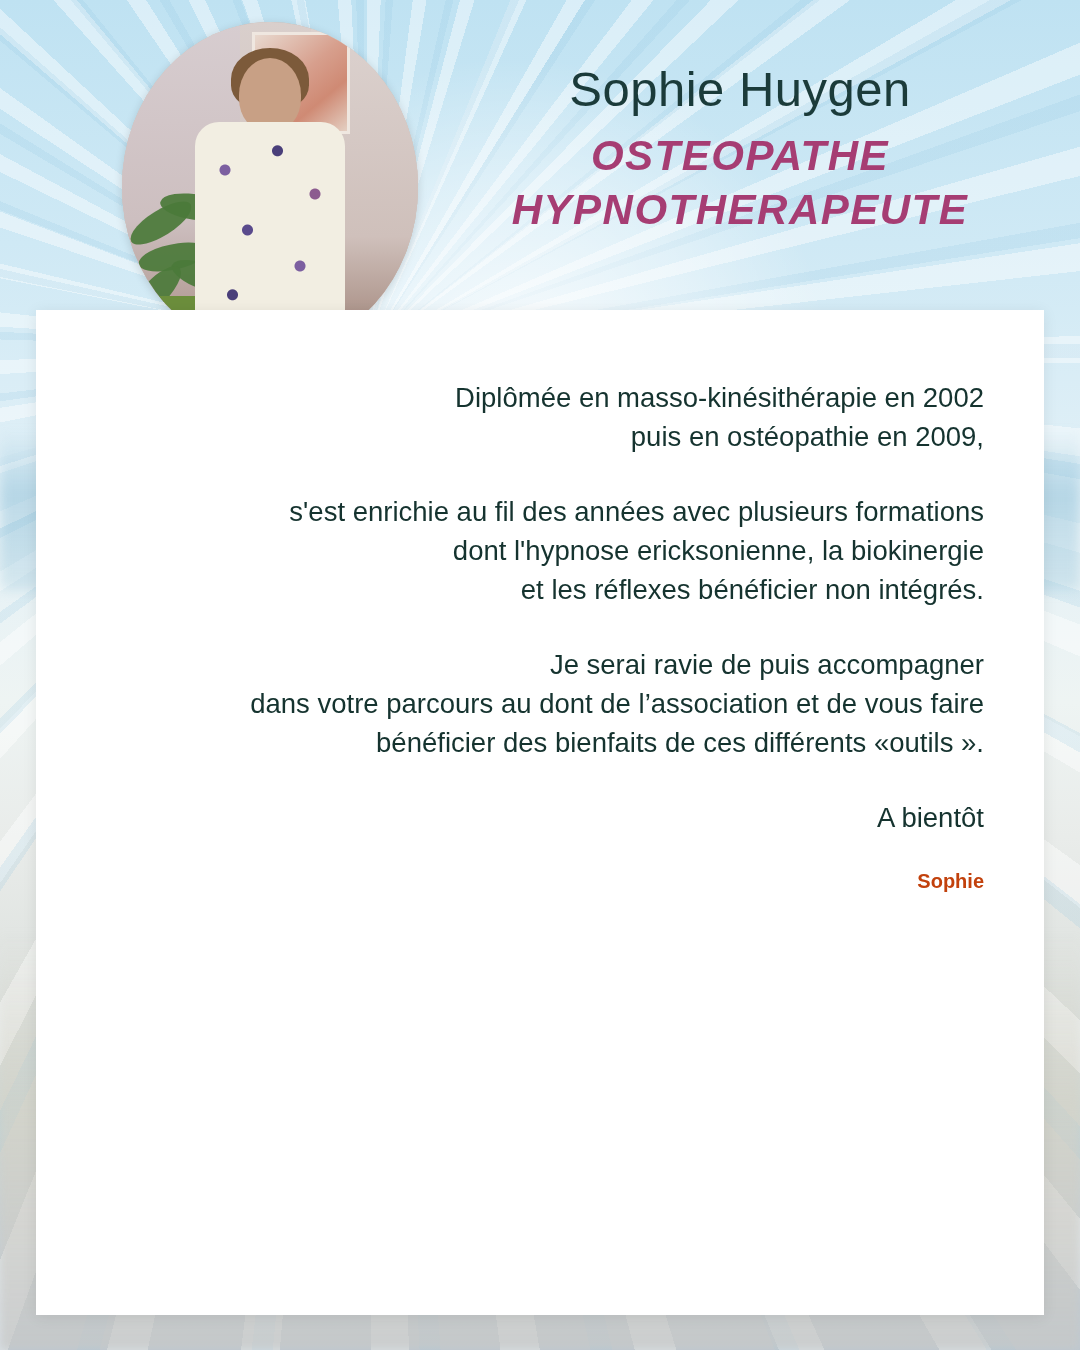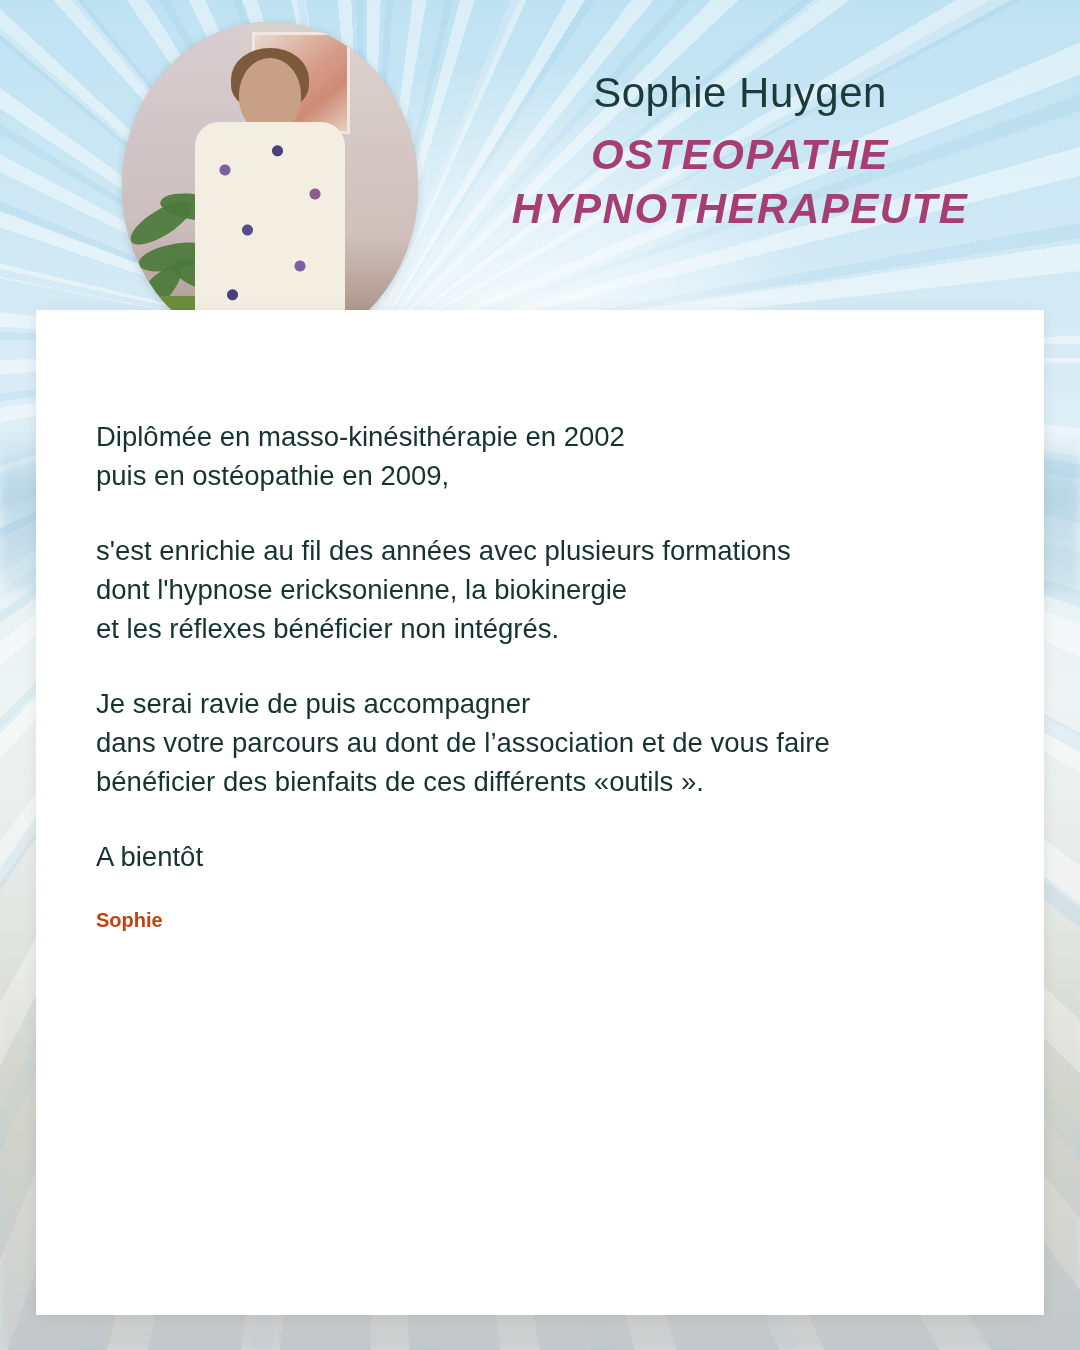--- a/index.html
+++ b/index.html
@@ -171,26 +171,26 @@
   }
 
   .title-block {
     position: absolute;
     left: 440px;
     top: 62px;
     width: 600px;
     text-align: center;
   }
   .name {
-    font-size: 42px;
+    font-size: 49px;
     font-weight: 400;
     letter-spacing: 0.5px;
     color: #1b3b3a;
     line-height: 1.1;
-    margin: 8px 0 12px 0;
+    margin: 1px 0 12px 0;
   }
   .role {
     font-size: 42px;
     font-weight: 700;
     letter-spacing: 1.5px;
     color: #a63d73;
     line-height: 1.28;
     margin: 0;
     text-transform: uppercase;
     font-style: italic;
@@ -200,25 +200,26 @@
   .card {
     position: absolute;
     left: 36px;
     top: 310px;
     width: 1008px;
     height: 1005px;
     background: #ffffff;
     box-shadow: 0 2px 14px rgba(0,0,0,0.08);
   }
   .card-body {
-    padding: 107px 60px 0 60px;
-    text-align: left;
+    padding: 68px 60px 0 60px;
+    text-align: right;
     color: #15332f;
     font-size: 27.5px;
     line-height: 1.42;
+    margin-left: 36px;
   }
   .para {
     margin: 0 0 36px 0;
   }
   .para:last-child { margin-bottom: 0; }
   .para.signoff {
     margin-top: 8px;
     margin-bottom: 30px;
   }
   .signature {

